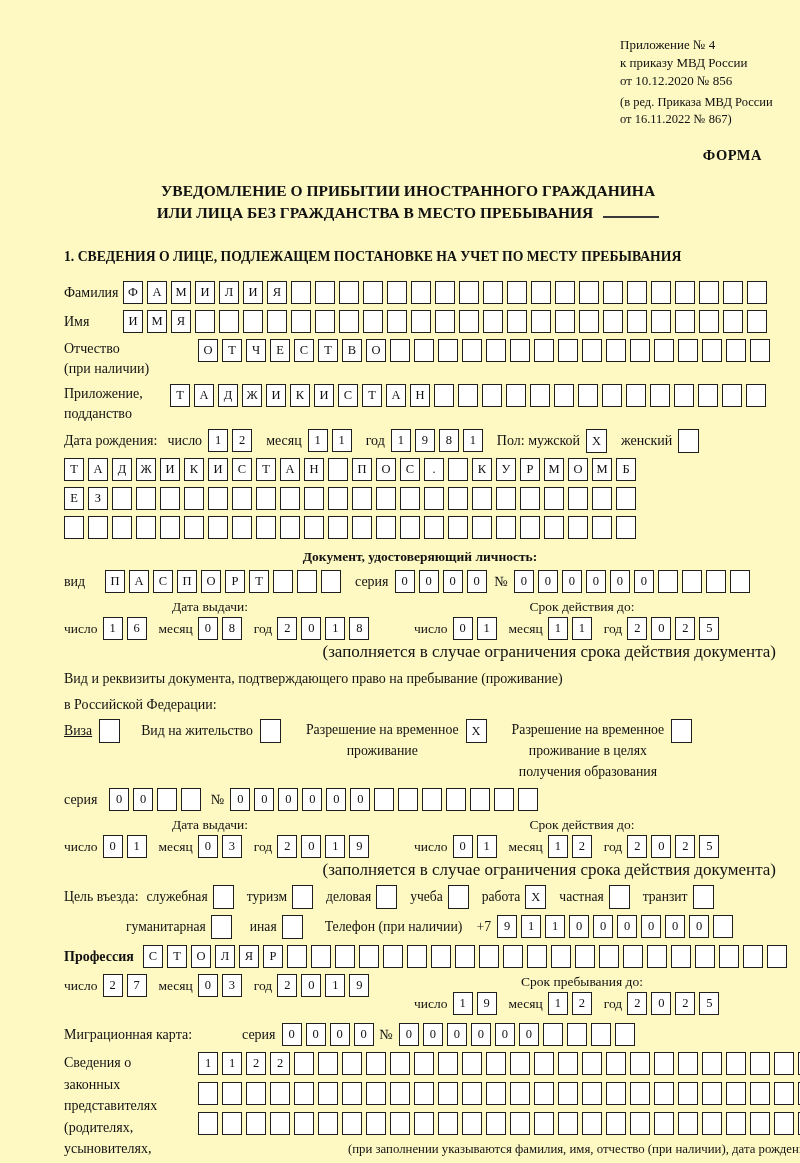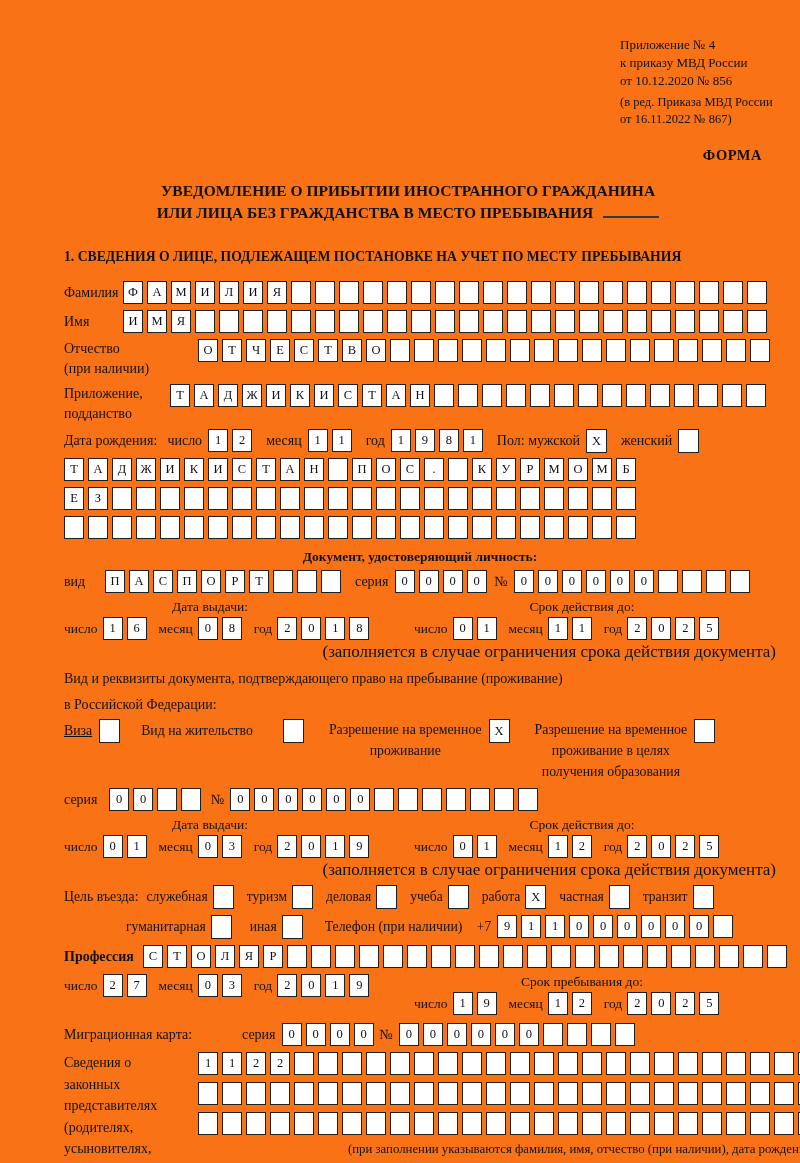--- a/index.html
+++ b/index.html
@@ -1,16 +1,16 @@
 <!DOCTYPE html>
 <html><head>
 <meta charset="utf-8">
 <style>
   html,body{margin:0;padding:0;background:#fff;}
-  .page{position:relative;width:800px;height:1163px;background:#f97316;overflow:hidden;
+  .page{position:relative;width:800px;height:1163px;background:#fef9c3;overflow:hidden;
         font-family:"Liberation Serif","DejaVu Serif",serif;color:#111;}
   .head-block{position:absolute;left:620px;top:36px;font-size:13px;line-height:18px;}
   .head-sub{margin-top:4px;font-size:12.5px;line-height:17px;}
   .forma{position:absolute;top:147px;right:38px;font-weight:bold;font-size:14.5px;letter-spacing:.5px;}
   .title{position:absolute;top:180px;left:8px;width:100%;text-align:center;font-weight:bold;font-size:15.5px;line-height:22px;}
   .uline{display:inline-block;width:56px;height:13px;border-bottom:2.2px solid #3a3a3a;margin-left:10px;}
   .sec1{position:absolute;top:249px;left:64px;font-weight:bold;font-size:13.7px;}
   .content{position:absolute;top:281px;left:64px;width:712px;}
   .frow{display:flex;align-items:flex-start;margin-bottom:5px;}
   .lbl{font-size:14px;line-height:24px;flex:none;}
@@ -401,21 +401,21 @@
     <div class="fnote">(заполняется в случае ограничения срока действия документа)</div>
 
     <div class="intro">Вид и реквизиты документа, подтверждающего право на пребывание (проживание)</div>
     <div class="intro">в Российской Федерации:</div>
 
     <div class="cbrow">
       <div class="cbitem" style="margin-right:17px;text-decoration:underline;">
         <span class="cbtext">Виза</span>
         <span class="cell cb"></span>
       </div>
-      <div class="cbitem" style="margin-right:21px;gap:23px;">
+      <div class="cbitem" style="margin-right:21px;">
         <span class="cbtext">Вид на жительство</span>
         <span class="cell cb"></span>
       </div>
       <div class="cbitem" style="margin-right:21px;">
         <span class="cbtext centered">
           <div>Разрешение на временное</div>
           <div>проживание</div>
         </span>
         <span class="cell cb">X</span>
       </div>

